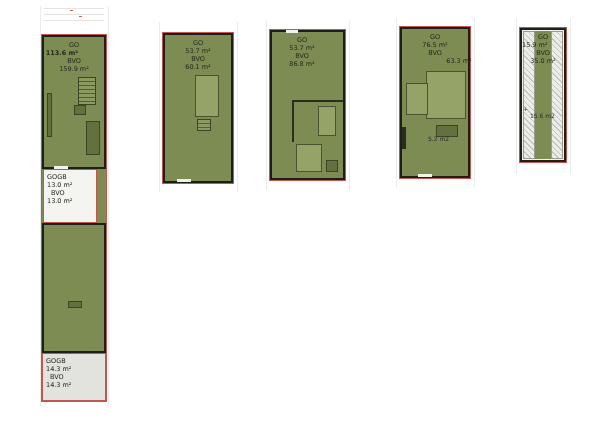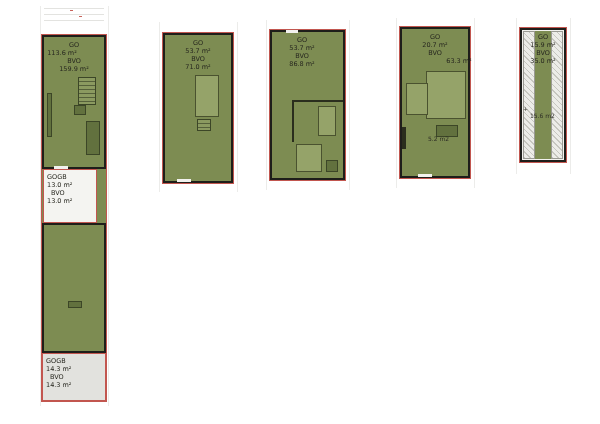--- a/index.html
+++ b/index.html
@@ -48,21 +48,21 @@
   <div class="guide-v" style="left:349px;top:20px;height:170px;"></div>
   <div class="guide-v" style="left:396px;top:18px;height:170px;"></div>
   <div class="guide-v" style="left:474px;top:18px;height:170px;"></div>
   <div class="guide-v" style="left:516px;top:18px;height:156px;"></div>
   <div class="guide-v" style="left:570px;top:18px;height:156px;"></div>
 
   <div class="plan redline" style="left:42px;top:35px;width:64px;height:366px;">
 
     <div class="abs green blackbox" style="left:0;top:0;width:64px;height:134px;">
       <div class="lbl" style="left:0;top:4px;width:60px;">GO</div>
-      <div class="lbl" style="left:0;top:12px;width:36px;">113.6 m²</div>
+      <div class="lbl" style="left:0;top:12px;width:36px;font-weight:bold;">113.6 m²</div>
       <div class="lbl" style="left:0;top:20px;width:60px;">BVO</div>
       <div class="lbl" style="left:0;top:28px;width:60px;">159.9 m²</div>
       <div class="abs stairs" style="left:34px;top:40px;width:18px;height:28px;"></div>
       <div class="abs dark" style="left:30px;top:68px;width:12px;height:10px;"></div>
       <div class="abs dark" style="left:3px;top:56px;width:5px;height:44px;"></div>
       <div class="abs dark" style="left:42px;top:84px;width:14px;height:34px;"></div>
       <div class="notch" style="left:10px;top:129px;width:14px;height:3px;"></div>
     </div>
 
     <div class="abs green" style="left:0;top:134px;width:64px;height:54px;">
@@ -83,57 +83,57 @@
       <div class="lbl lbl-left" style="left:3px;top:11px;">14.3 m²</div>
       <div class="lbl lbl-left" style="left:7px;top:19px;">BVO</div>
       <div class="lbl lbl-left" style="left:3px;top:27px;">14.3 m²</div>
     </div>
   </div>
 
   <div class="plan green blackbox redline" style="left:163px;top:33px;width:70px;height:150px;">
     <div class="lbl" style="left:0;top:4px;width:66px;">GO</div>
     <div class="lbl" style="left:0;top:12px;width:66px;">53.7 m²</div>
     <div class="lbl" style="left:0;top:20px;width:66px;">BVO</div>
-    <div class="lbl" style="left:0;top:28px;width:66px;">71.0 m²</div>
+    <div class="lbl" style="left:0;top:28px;width:66px;">60.1 m²</div>
     <div class="abs light" style="left:30px;top:40px;width:24px;height:42px;"></div>
     <div class="abs stairs" style="left:32px;top:84px;width:14px;height:12px;"></div>
     <div class="notch" style="left:12px;top:144px;width:14px;height:3px;"></div>
   </div>
 
   <div class="plan green blackbox redline" style="left:270px;top:30px;width:75px;height:150px;">
     <div class="lbl" style="left:0;top:4px;width:60px;">GO</div>
     <div class="lbl" style="left:0;top:12px;width:60px;">53.7 m²</div>
     <div class="lbl" style="left:0;top:20px;width:60px;">BVO</div>
     <div class="lbl" style="left:0;top:28px;width:60px;">86.8 m²</div>
     <div class="abs wall" style="left:20px;top:68px;width:51px;height:2px;"></div>
     <div class="abs wall" style="left:20px;top:68px;width:2px;height:42px;"></div>
     <div class="abs light" style="left:46px;top:74px;width:18px;height:30px;"></div>
     <div class="abs light" style="left:24px;top:112px;width:26px;height:28px;"></div>
     <div class="abs dark" style="left:54px;top:128px;width:12px;height:12px;"></div>
     <div class="notch" style="left:14px;top:-2px;width:12px;height:3px;"></div>
   </div>
 
   <div class="plan green blackbox redline" style="left:400px;top:27px;width:70px;height:151px;">
     <div class="lbl" style="left:0;top:4px;width:66px;">GO</div>
-    <div class="lbl" style="left:0;top:12px;width:66px;">20.7 m²</div>
+    <div class="lbl" style="left:0;top:12px;width:66px;">76.5 m²</div>
     <div class="lbl" style="left:0;top:20px;width:66px;">BVO</div>
     <div class="lbl" style="left:0;top:28px;width:66px;padding-left:24px;">63.3 m²</div>
     <div class="abs light" style="left:24px;top:42px;width:40px;height:48px;"></div>
     <div class="abs light" style="left:4px;top:54px;width:22px;height:32px;"></div>
     <div class="abs dark" style="left:34px;top:96px;width:22px;height:12px;"></div>
     <div class="abs wall" style="left:0;top:98px;width:4px;height:22px;"></div>
     <div class="ann" style="left:26px;top:106px;">5.2 m2</div>
     <div class="notch" style="left:16px;top:145px;width:14px;height:3px;"></div>
   </div>
 
   <div class="plan blackbox redline" style="left:520px;top:28px;width:46px;height:134px;background:#f2f2ee;">
     <div class="abs hatch" style="left:1px;top:1px;width:12px;height:128px;"></div>
     <div class="abs hatch" style="left:29px;top:1px;width:12px;height:128px;"></div>
     <div class="abs green" style="left:13px;top:1px;width:16px;height:128px;"></div>
     <div class="lbl" style="left:0;top:3px;width:42px;">GO</div>
-    <div class="lbl" style="left:0;top:11px;width:42px;">15.9 m²</div>
+    <div class="lbl" style="left:0;top:11px;width:20px;">15.9 m²</div>
     <div class="lbl" style="left:0;top:19px;width:42px;">BVO</div>
     <div class="lbl" style="left:0;top:27px;width:42px;">35.0 m²</div>
     <div class="ann" style="left:8px;top:82px;">15.6 m2</div>
     <div class="abs" style="left:1px;top:76px;width:5px;height:5px;color:#44443c;font-size:6px;line-height:5px;">+</div>
   </div>
 
 </div>
 
 </body></html>

